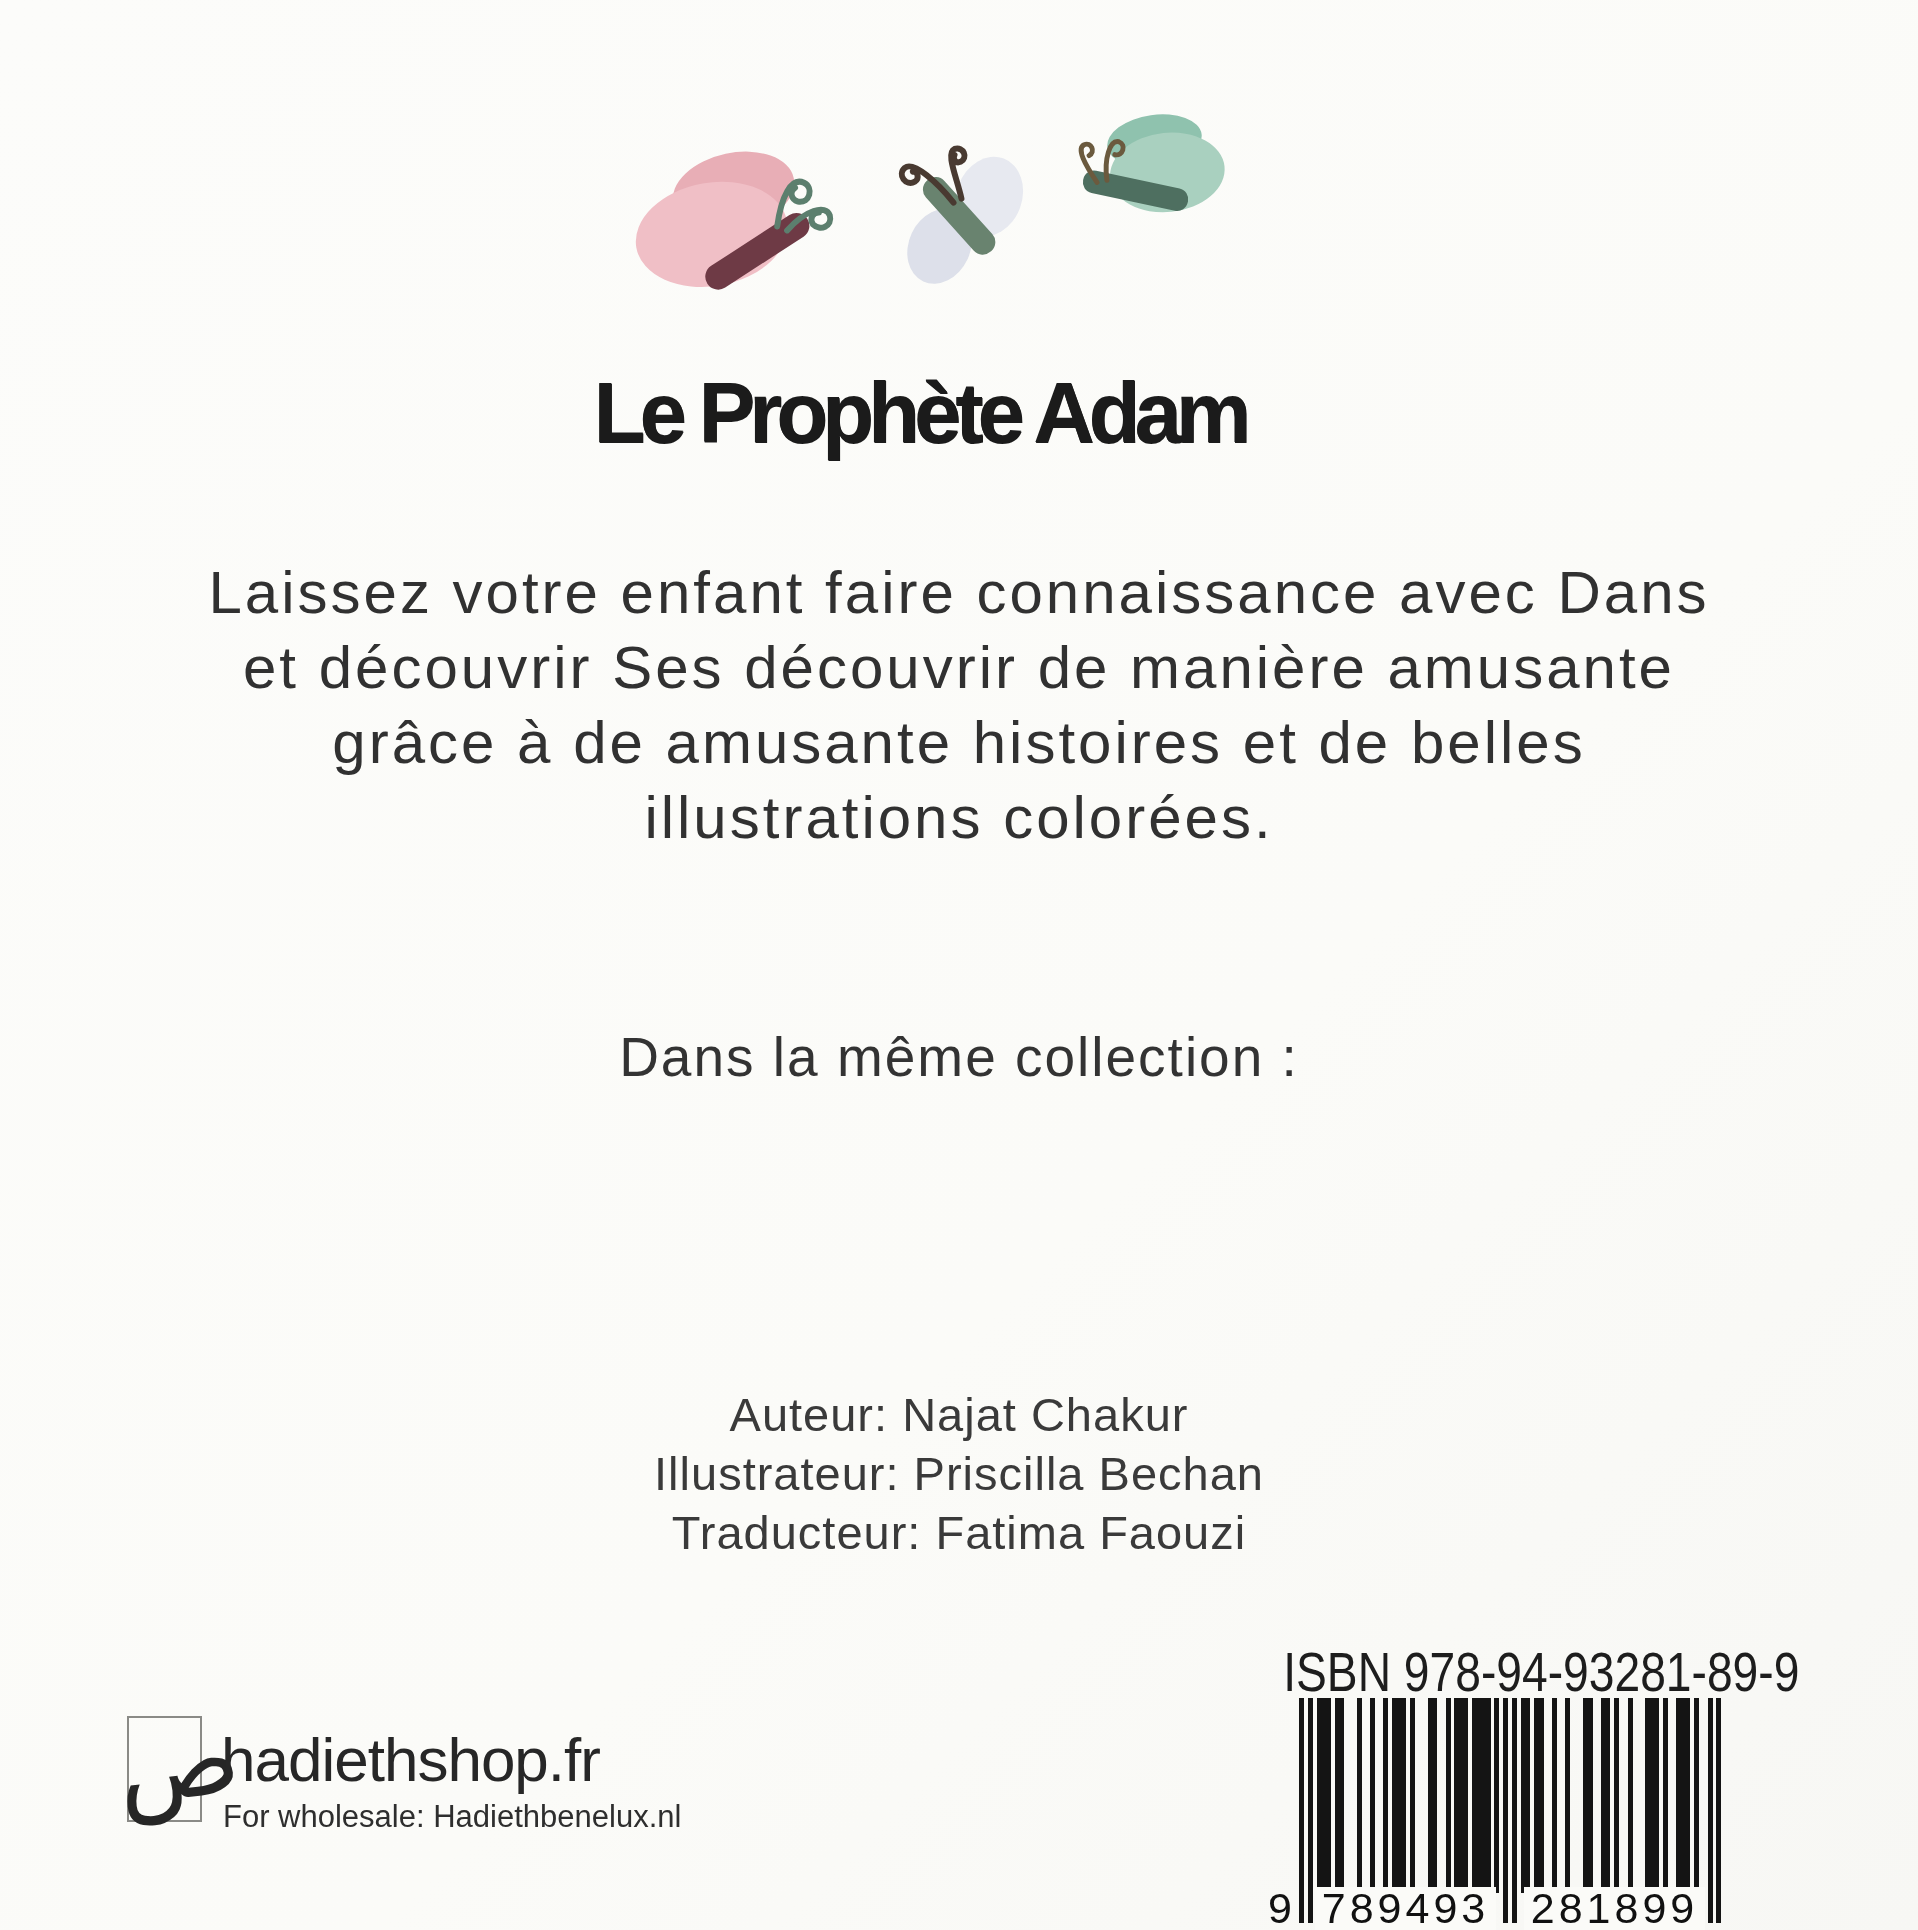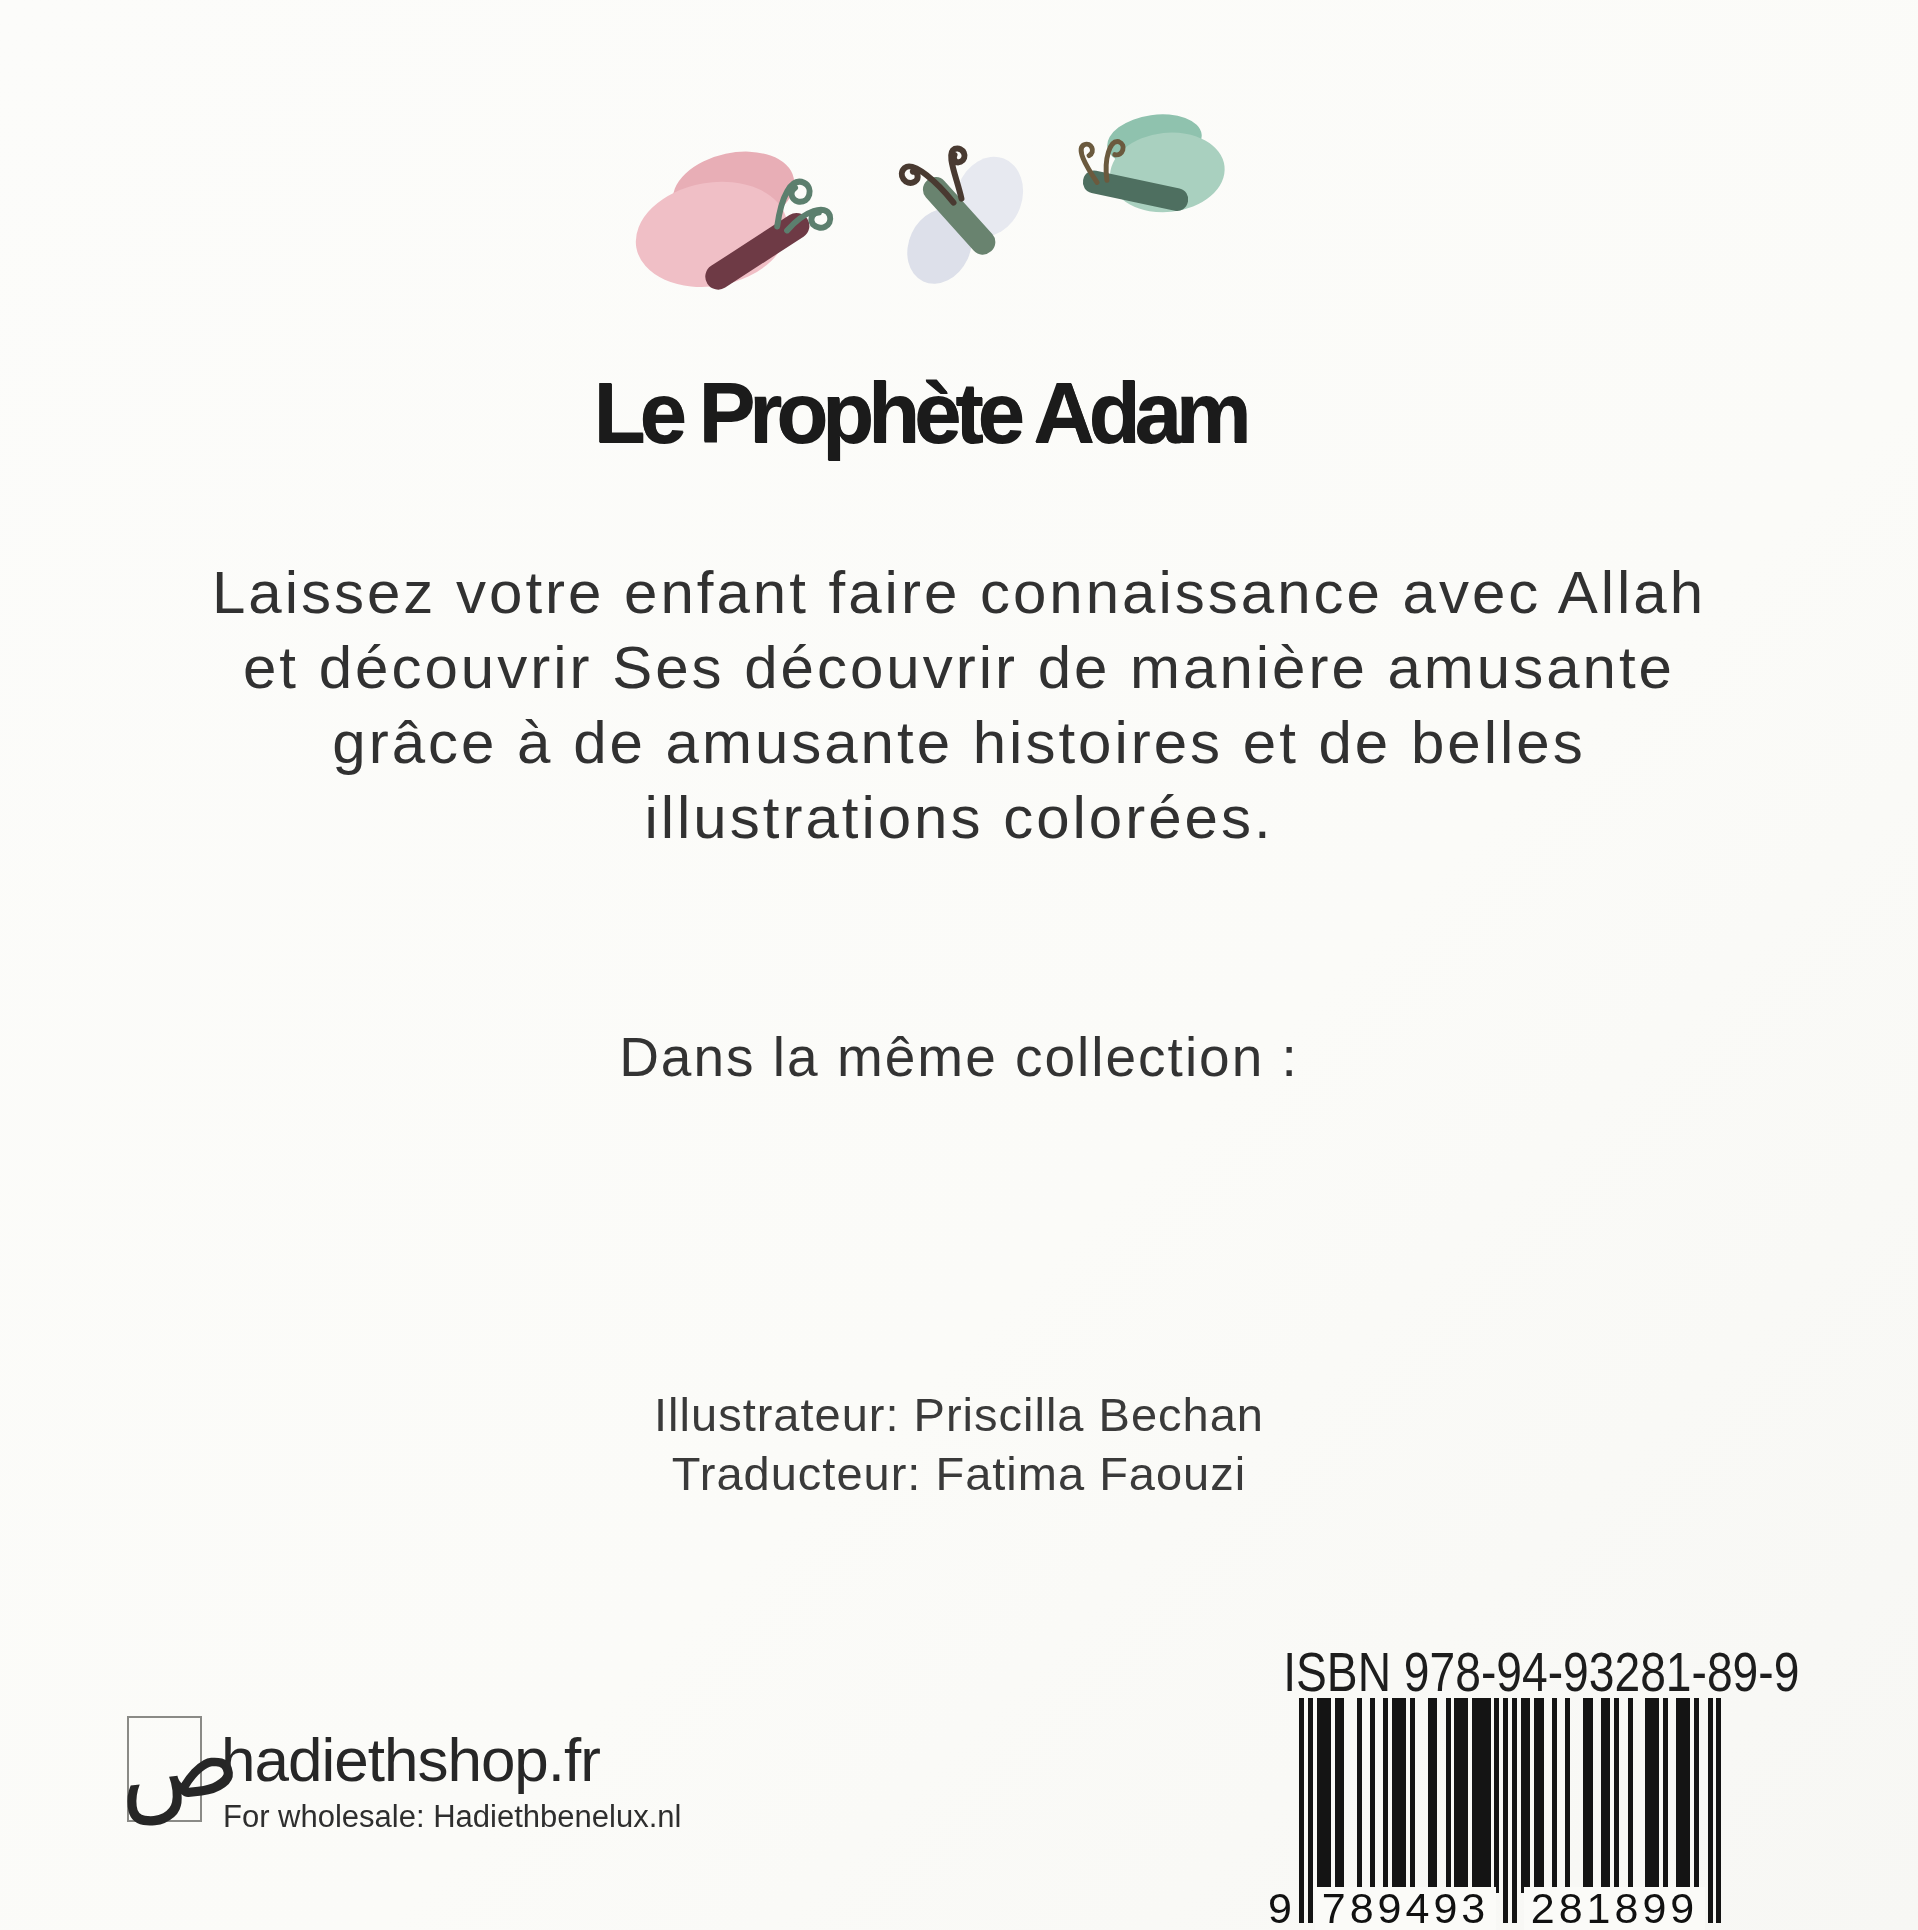--- a/index.html
+++ b/index.html
@@ -170,31 +170,32 @@
     <ellipse cx="80" cy="30" rx="48" ry="26" transform="rotate(-8 80 30)" fill="#8fc2ae"></ellipse>
     <ellipse cx="93" cy="62" rx="58" ry="40" transform="rotate(-6 93 62)" fill="#a9d0bf"></ellipse>
     <rect x="7" y="69" width="108" height="23" rx="11" transform="rotate(12 61 80)" fill="#4e6f60"></rect>
     <path fill="none" stroke-width="5" stroke-linecap="round" d="M22,72 C10,54 1,38 9,34 C16,31 21,41 14,45" stroke="#6b5a3e"></path>
     <path fill="none" stroke-width="5" stroke-linecap="round" d="M32,70 C29,48 35,29 44,31 C52,34 48,46 40,44" stroke="#6b5a3e"></path>
   </svg>
 
   <div class="title">Le Prophète Adam</div>
 
   <div class="intro">
-    <div>Laissez votre enfant faire connaissance avec Allah</div>
+    <div>Laissez votre enfant faire connaissance avec Dans</div>
     <div>et découvrir Ses découvrir de manière amusante</div>
     <div>grâce à de amusante histoires et de belles</div>
     <div>illustrations colorées.</div>
   </div>
 
   <div class="collection">
     <div class="collection-heading">Dans la même collection :</div>
   </div>
 
   <div class="credits">
+    <div>Auteur: Najat Chakur</div>
     <div>Illustrateur: Priscilla Bechan</div>
     <div>Traducteur: Fatima Faouzi</div>
   </div>
 
   <div class="logo-frame">
     <div class="logo-glyph">ص</div>
   </div>
   <div class="site-name">hadiethshop.fr</div>
   <div class="wholesale">For wholesale: Hadiethbenelux.nl</div>
 

